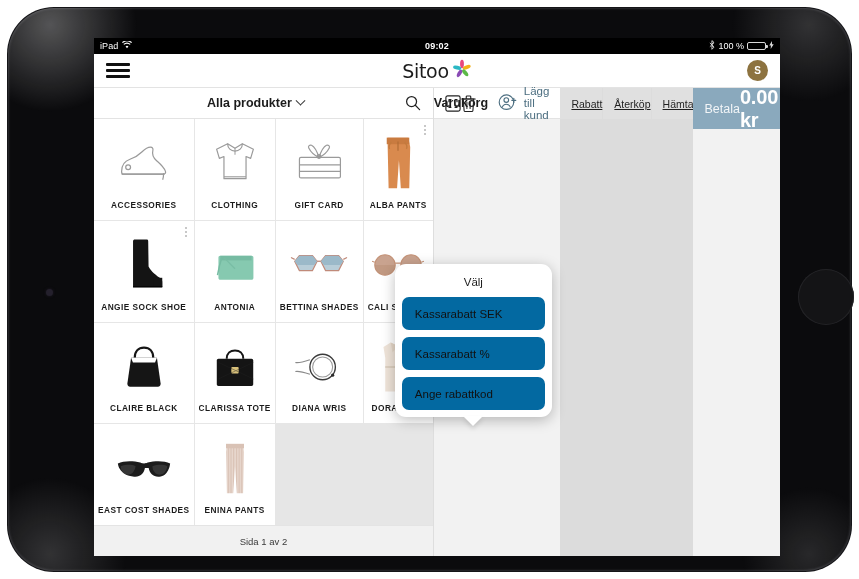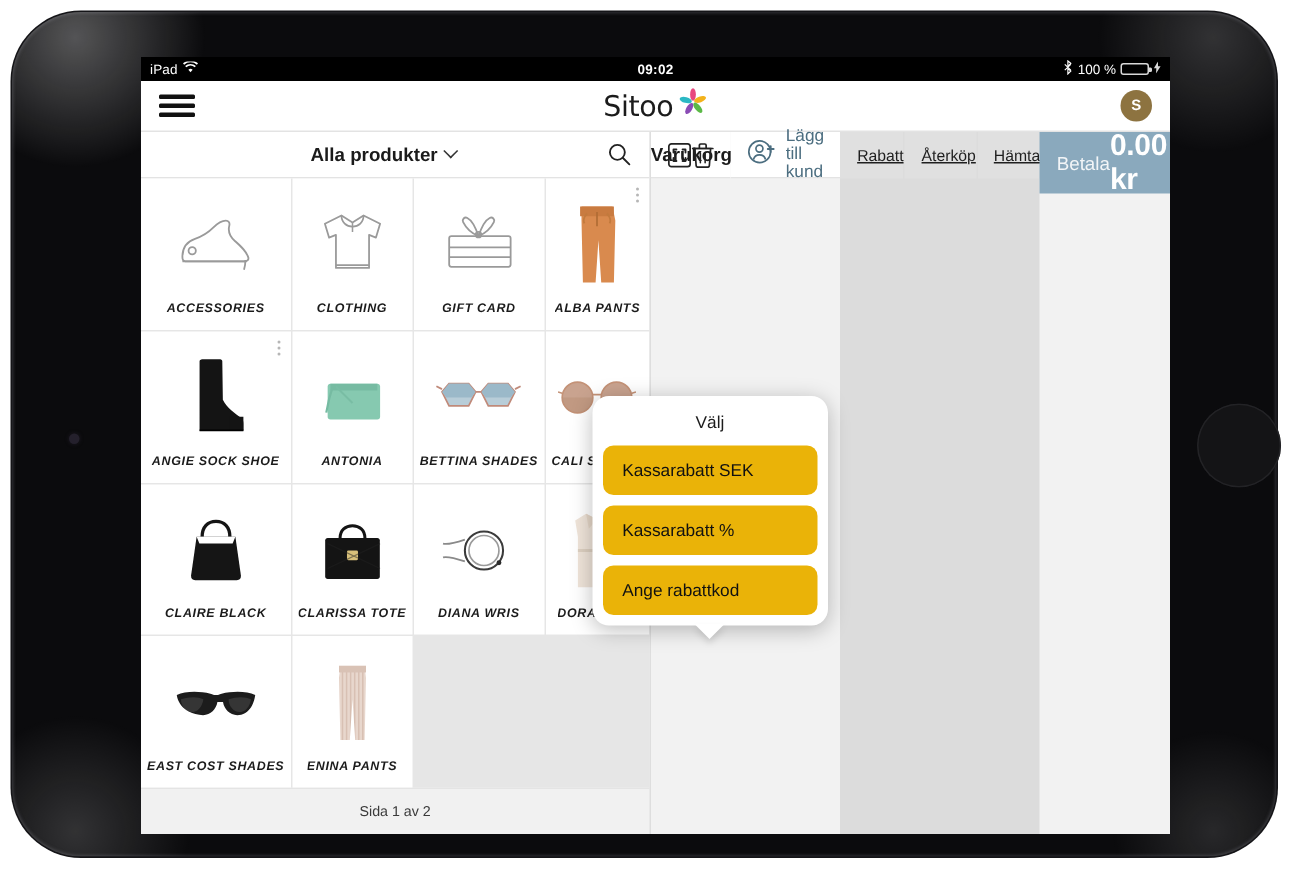--- a/index.html
+++ b/index.html
@@ -141,21 +141,21 @@
   .card {
     background: #fff; position: relative;
     display: flex; flex-direction: column; align-items: center; justify-content: flex-end;
     padding: 8px 4px 10px;
     cursor: pointer;
   }
   .card .art { flex: 1; display: flex; align-items: center; justify-content: center; width: 100%; }
   .card .cap {
     font-size: 8.3px; font-weight: bold; letter-spacing: .45px;
     color: #1b1b1b; text-align: center; white-space: nowrap;
-    overflow: hidden; text-overflow: clip; max-width: 100%; font-style: italic;
+    overflow: hidden; text-overflow: clip; max-width: 100%;
   }
   .kebab {
     position: absolute; top: 4px; right: 6px;
     width: 3px; cursor: pointer; line-height: 0;
   }
   .kebab i { display: block; width: 2px; height: 2px; border-radius: 50%; background: #b6b6b6; margin: 2px 0; }
 
   #pager {
     height: 31px; background: #f1f1f1;
     display: flex; align-items: center; justify-content: center;
@@ -206,21 +206,21 @@
     border-radius: 11px;
     box-shadow: 0 3px 14px rgba(0,0,0,.26);
     padding: 7px;
     z-index: 40;
   }
   #popup-title {
     text-align: center; font-size: 11.5px; color: #1c1c1c;
     padding: 5px 0 9px; font-weight: normal;
   }
   .popopt {
-    background: #eab308; border-radius: 7px;
+    background: #0369a1; border-radius: 7px;
     height: 33px; display: flex; align-items: center; padding-left: 13px;
     font-size: 11.5px; color: #111; margin-bottom: 7px; cursor: pointer;
   }
   .popopt:last-child { margin-bottom: 0; }
   #popup-arrow {
     position: absolute; left: 68px; bottom: -9px;
     width: 0; height: 0;
     border-left: 10px solid transparent;
     border-right: 10px solid transparent;
     border-top: 10px solid #fff;

